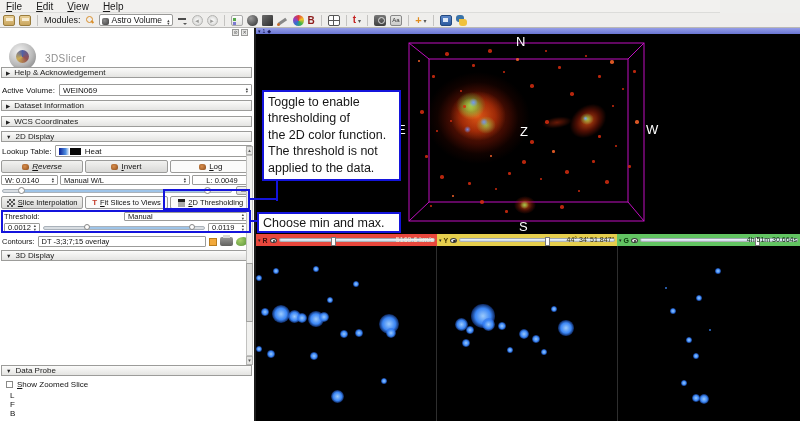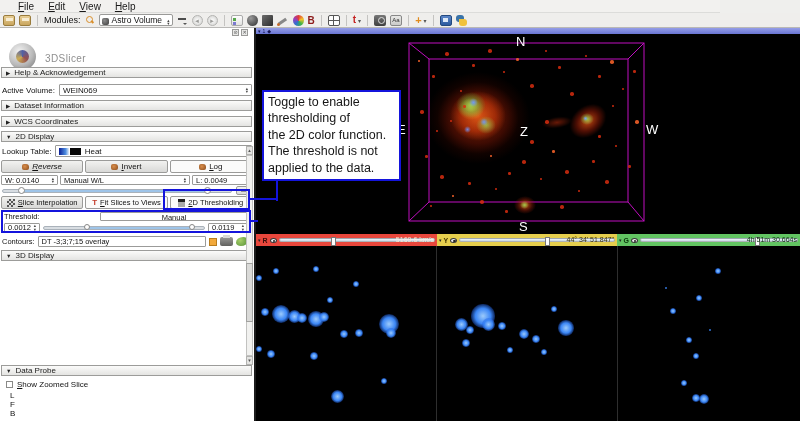--- a/index.html
+++ b/index.html
@@ -3,21 +3,21 @@
 <meta charset="utf-8">
 <style>
   html,body{margin:0;padding:0;background:#888;}
   #app{position:relative;width:800px;height:421px;background:#efefed;
        font-family:"Liberation Sans",sans-serif;overflow:hidden;color:#111;}
   #app *{box-sizing:border-box;}
 
   
   .menubar{position:absolute;left:0;top:0;width:720px;height:13px;background:#f2f1ef;
            border-bottom:1px solid #dcdcda;display:flex;align-items:center;gap:14px;
-           padding:0 18px;font-size:10px;color:#1a1a1a;}
+           padding:0 6px;font-size:10px;color:#1a1a1a;}
   .menu-item::first-letter{text-decoration:underline;}
 
   
   .toolbar{position:absolute;left:0;top:13px;width:800px;height:15px;background:#efeeec;
            border-bottom:1px solid #b9b8b6;display:flex;align-items:center;gap:4px;
            padding:0 3px;font-size:9px;}
   .tsep{width:1px;height:11px;background:#c4c3c1;margin:0 2px;}
   .ticon{width:12px;height:11px;border-radius:2px;flex:0 0 auto;position:relative;}
   .t-save{background:linear-gradient(#e8cf96,#c9a55e);border:1px solid #9a7c3c;}
   .t-save::after{content:"";position:absolute;left:2px;top:2px;width:7px;height:3px;background:#f7ecd2;}
@@ -240,21 +240,21 @@
 
     <div class="row" style="left:1px;top:147px;width:251px;height:10px;gap:2px;font-size:7.5px;">
       <div class="field" style="width:57px;">
         <span>W: 0.0140</span>
         <span class="spn">▴<span>▾</span></span>
       </div>
       <div class="cbo" style="flex:1;">
         <span>Manual W/L</span>
         <span class="spn">▴<span>▾</span></span>
       </div>
-      <div class="field" style="width:60px;">
+      <div class="field" style="width:60px;flex-direction:column;">
         <span>L: 0.0049</span>
         <span class="spn">▴<span>▾</span></span>
       </div>
     </div>
 
     <div class="row" style="left:2px;top:158px;width:250px;height:9px;">
       <div class="track" style="flex:1;margin-right:4px;">
         <span class="trkfill" style="left:18px;right:24px;"></span>
         <span class="hdl" style="left:15px;"></span>
         <span class="hdl" style="right:20px;"></span>
@@ -272,21 +272,21 @@
         <span class="mn">Fit Slices to Views</span>
       </div>
       <div class="btn lite" style="flex:1;">
         <span class="thr-icon"></span>
         <span class="mn">2D Thresholding</span>
       </div>
     </div>
 
     <div class="row" style="left:4px;top:184px;width:244px;height:9px;font-size:7.5px;">
       <span>Threshold:</span>
-      <div class="cbo" style="margin-left:auto;width:148px;flex-direction:column;">
+      <div class="cbo" style="margin-left:auto;width:124px;">
         <span>Manual</span>
         <span class="spn">▴<span>▾</span></span>
       </div>
     </div>
 
     <div class="row" style="left:4px;top:195px;width:244px;height:9px;gap:3px;font-size:7.5px;">
       <div class="field" style="width:36px;">
         <span>0.0012</span>
         <span class="spn">▴<span>▾</span></span>
       </div>
@@ -516,14 +516,15 @@
   <div class="ann-rect" style="left:163px;top:189px;width:87px;height:21px;"></div>
   <div class="ann-rect" style="left:1px;top:210px;width:250px;height:23px;"></div>
   <div class="ann-line" style="left:276px;top:168px;width:2px;height:33px;"></div>
   <div class="ann-line" style="left:250px;top:198px;width:28px;height:2px;"></div>
   <div class="ann-line" style="left:251px;top:220px;width:7px;height:2px;"></div>
   <div class="ann-box" style="left:262px;top:90px;width:139px;height:91px;">Toggle to enable
 thresholding of
 the 2D color function.
 The threshold is not
 applied to the data.</div>
+  <div class="ann-box" style="left:257px;top:212px;width:144px;height:21px;line-height:15px;">Choose min and max.</div>
 
 </div>
 
 </body></html>

